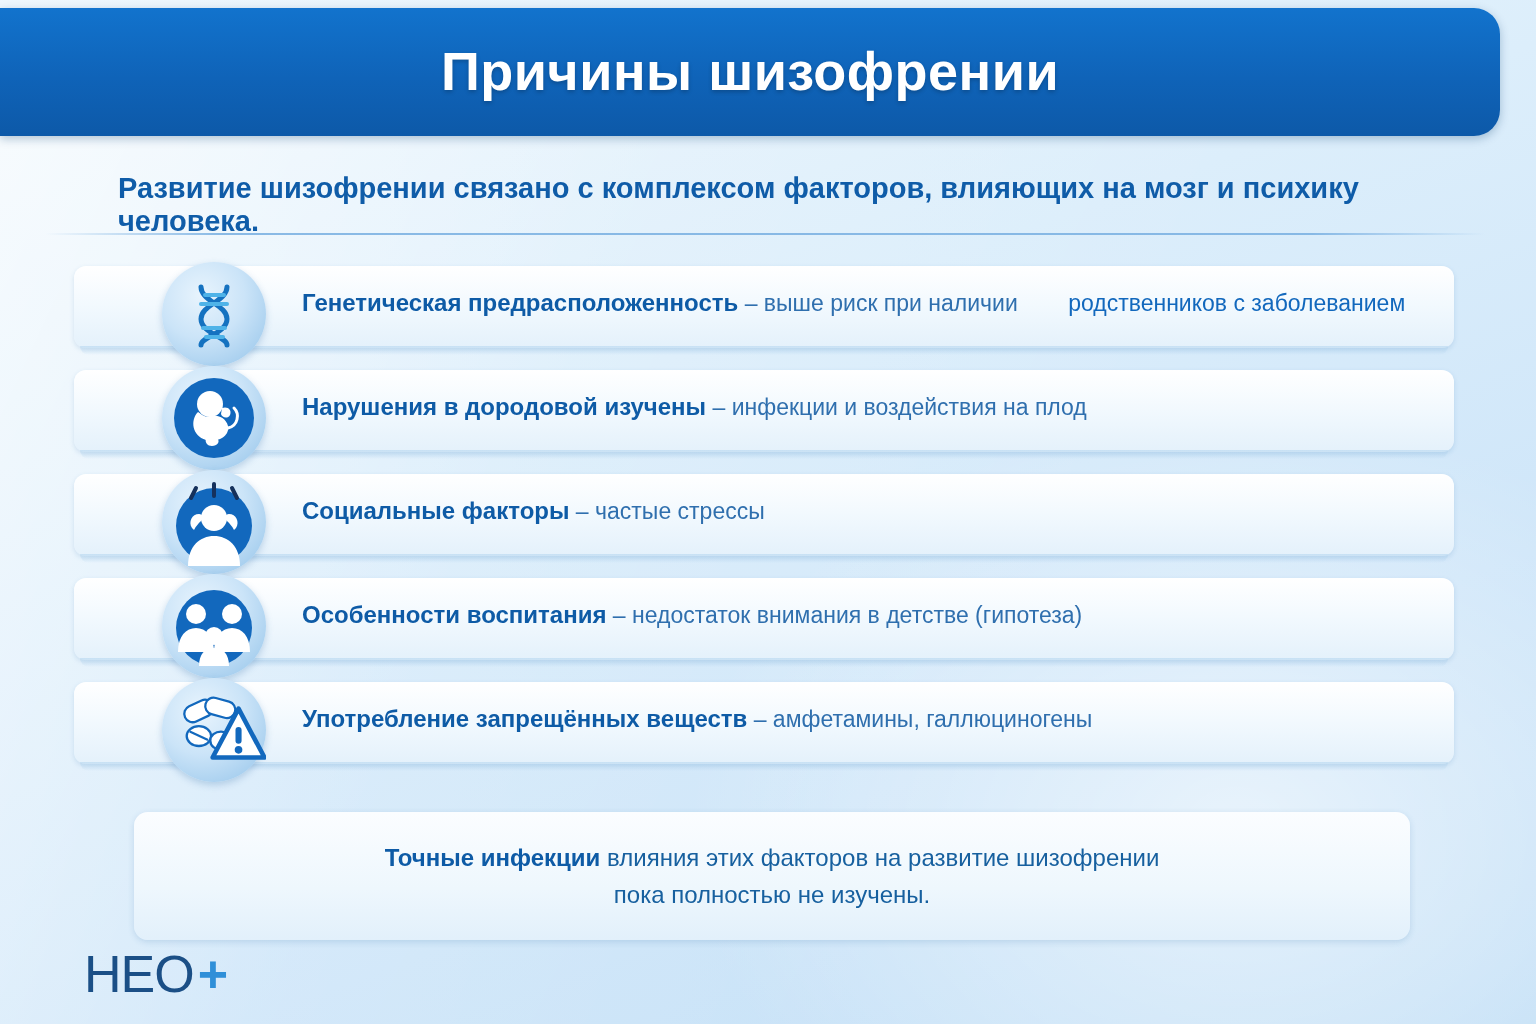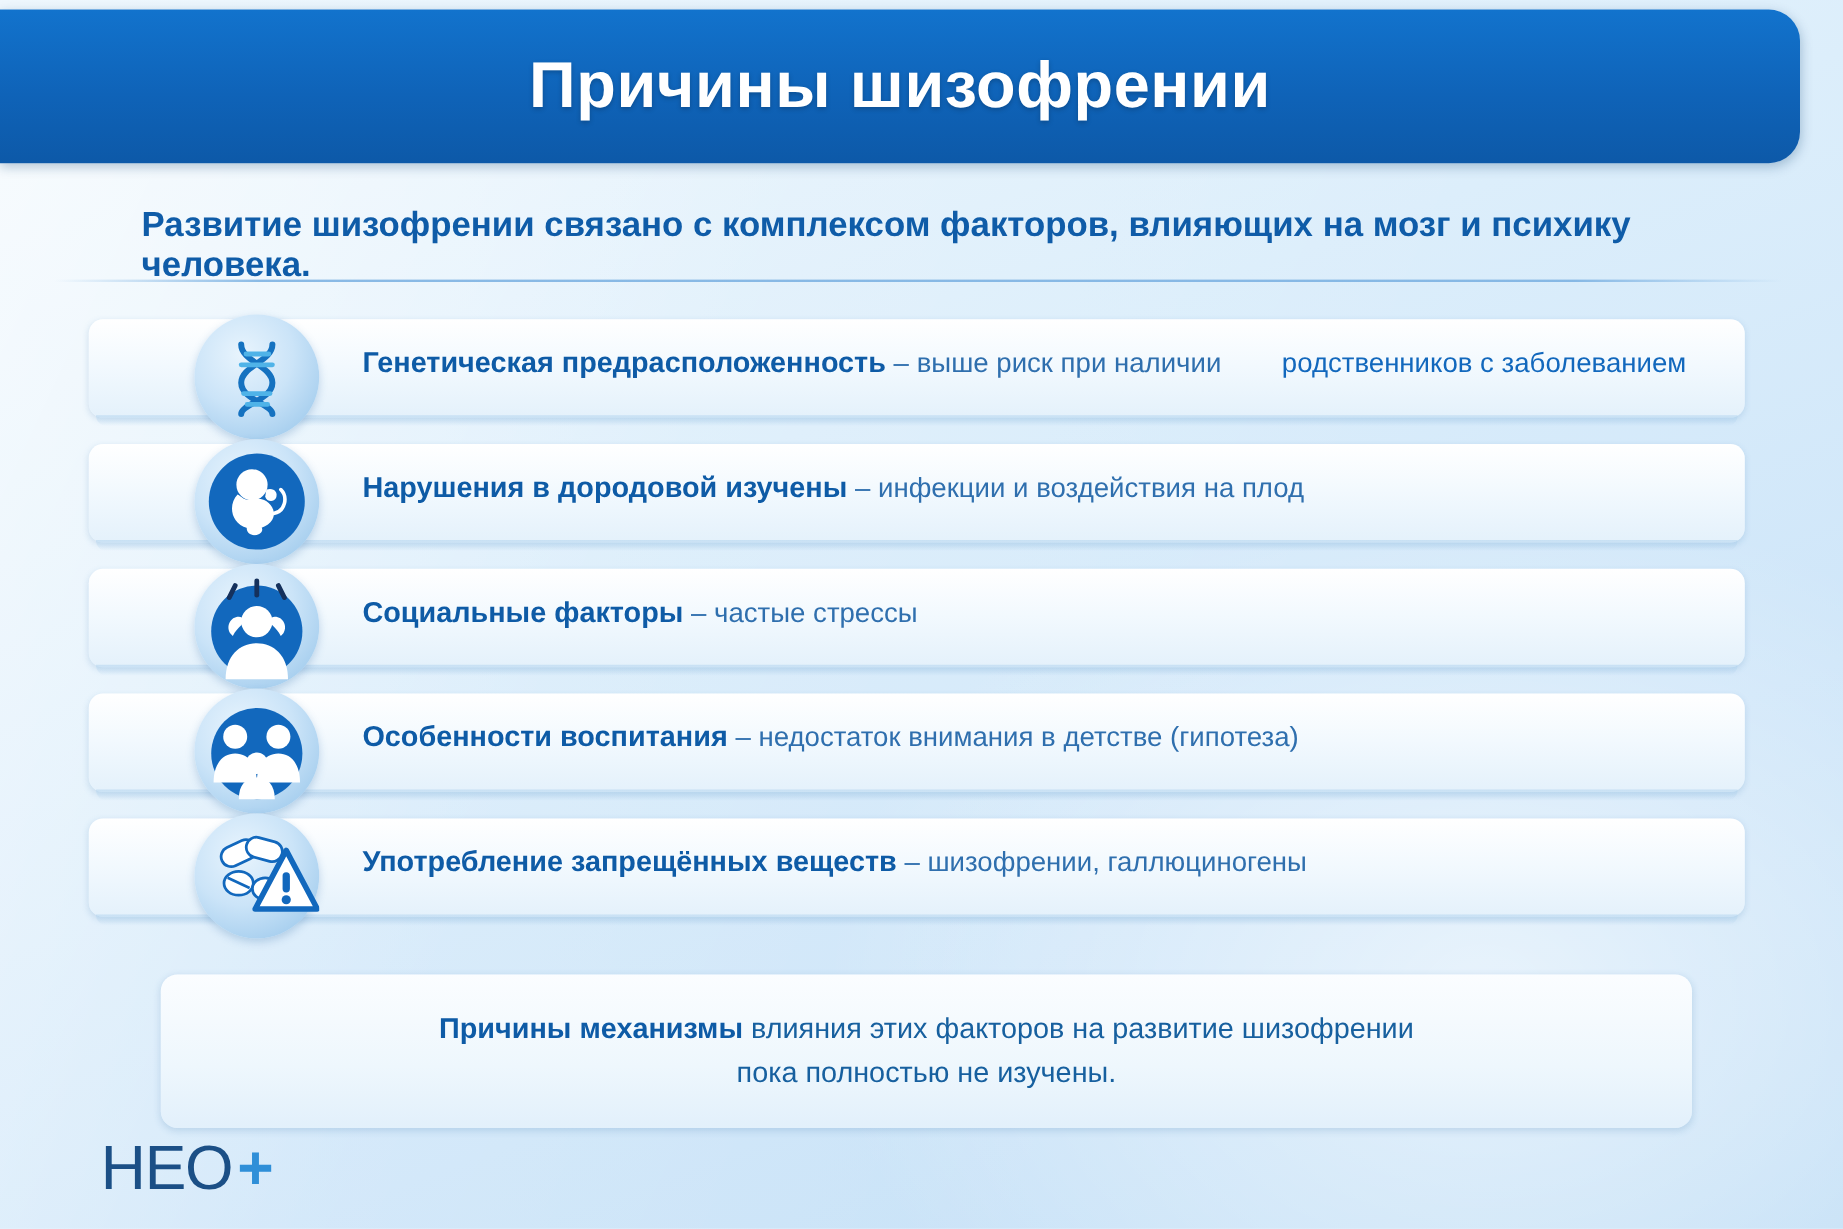--- a/index.html
+++ b/index.html
@@ -330,29 +330,29 @@
             </g>
             <g>
               <path d="M78 18 L112 82 L44 82 Z" fill="#ffffff" stroke="#1268bd" stroke-width="6" stroke-linejoin="round"></path>
               <rect x="74" y="42" width="8" height="22" rx="4" fill="#1268bd"></rect>
               <circle cx="78" cy="72" r="5" fill="#1268bd"></circle>
             </g>
           </g>
         </svg>
       </div>
       <div class="row-text">
-        <span class="lead">Употребление запрещённых веществ</span><span class="rest"> – </span><span class="rest">шизофрении, галлюциногены</span>
+        <span class="lead">Употребление запрещённых веществ</span><span class="rest"> – </span><span class="rest">амфетамины, галлюциногены</span>
       </div>
     </div>
 
   </div>
 
   <div class="footnote">
     <div>
-      <b>Причины механизмы</b><span> влияния этих факторов на развитие шизофрении</span>
+      <b>Точные инфекции</b><span> влияния этих факторов на развитие шизофрении</span>
     </div>
     <div>пока полностью не изучены.</div>
   </div>
 
   <div class="logo">
     <span class="logo-text">НЕО</span>
     <span class="logo-plus">+</span>
   </div>
 
 </div>

